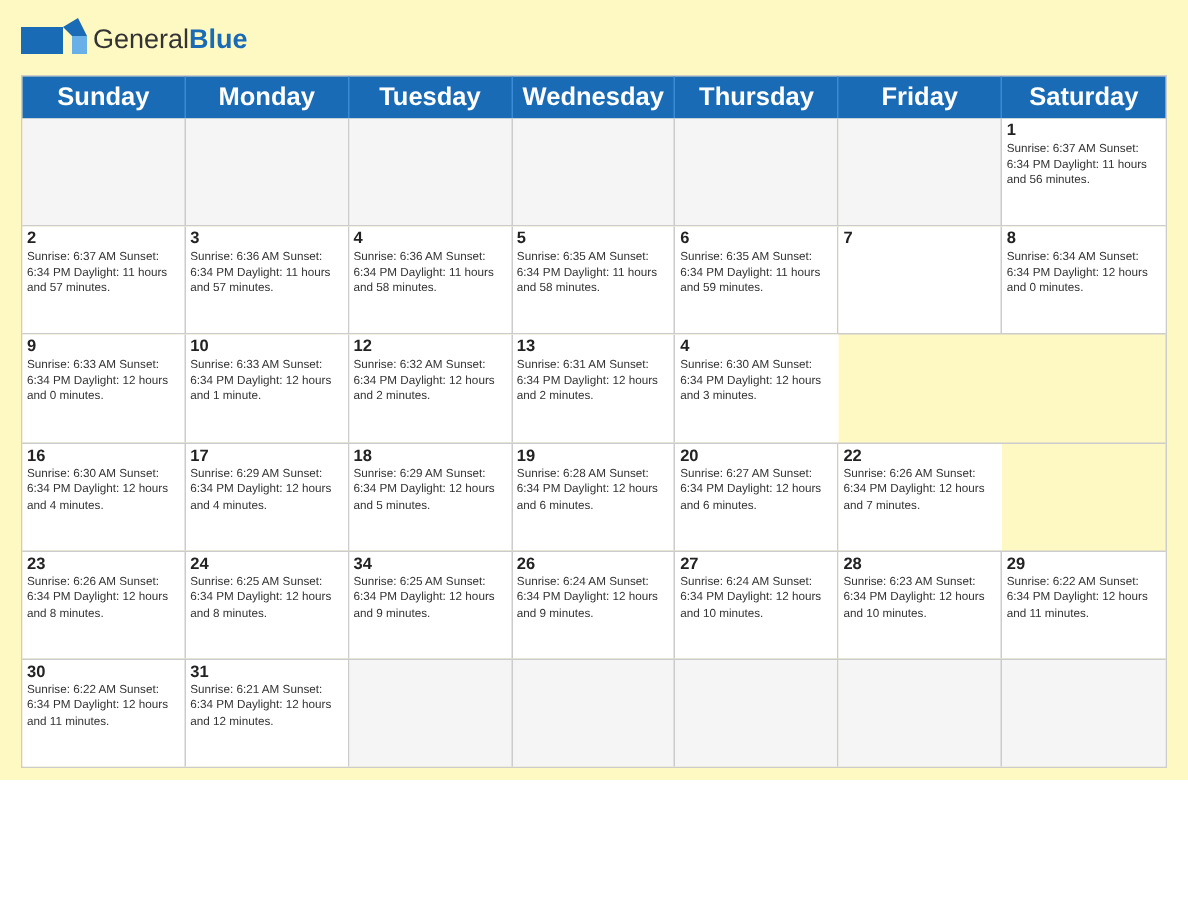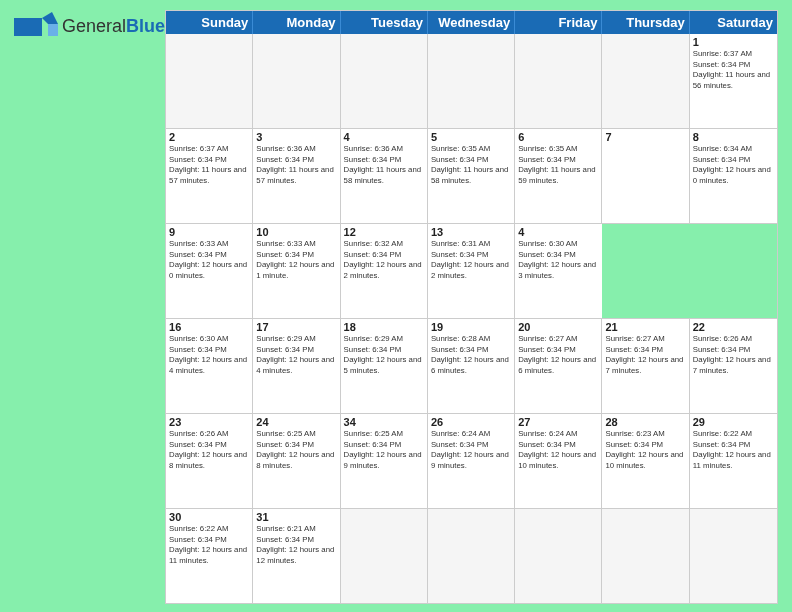--- a/index.html
+++ b/index.html
@@ -5,24 +5,24 @@
     * { box-sizing: border-box; margin: 0; padding: 0; }
     body {
       font-family: Arial, sans-serif;
       background: #fff;
       width: 792px;
       height: 612px;
       overflow: hidden;
     }
     .page {
       width: 792px;
-      height: 612px;
-      background: #86efac;
-      display: flex;
-      flex-direction: row;
+      height: 520px;
+      background: #fef9c3;
+      display: flex;
+      flex-direction: column;
       padding: 10px 14px 8px 14px;
     }
     .header {
       display: flex;
       justify-content: space-between;
       align-items: flex-start;
       margin-bottom: 6px;
     }
     .logo {
       display: flex;
@@ -47,24 +47,24 @@
       flex-direction: column;
       border: 1px solid #ccc;
     }
     .cal-header {
       display: grid;
       grid-template-columns: repeat(7, 1fr);
       background: #1a6bb5;
     }
     .cal-header-cell {
       color: #fff;
-      font-size: 13px;
+      font-size: 17px;
       font-weight: bold;
       padding: 4px 4px;
-      text-align: right;
+      text-align: center;
       border-right: 1px solid #3a8bd5;
     }
     .cal-header-cell:last-child { border-right: none; }
     .cal-body {
       flex: 1;
       display: flex;
       flex-direction: column;
     }
     .cal-row {
       display: grid;
@@ -113,22 +113,22 @@
       <div class="location"></div>
     </div>
   </div>
 
   <div class="calendar">
     <div class="cal-header">
     <div class="cal-header-cell">Sunday</div>
         <div class="cal-header-cell">Monday</div>
         <div class="cal-header-cell">Tuesday</div>
         <div class="cal-header-cell">Wednesday</div>
+        <div class="cal-header-cell">Thursday</div>
         <div class="cal-header-cell">Friday</div>
-        <div class="cal-header-cell">Thursday</div>
         <div class="cal-header-cell">Saturday</div>
       </div>
     <div class="cal-body">
     <div class="cal-row">
           <div class="cal-cell empty"></div>
           <div class="cal-cell empty"></div>
           <div class="cal-cell empty"></div>
           <div class="cal-cell empty"></div>
           <div class="cal-cell empty"></div>
           <div class="cal-cell empty"></div>
@@ -252,27 +252,20 @@
 Sunset: 6:34 PM
 Daylight: 12 hours
 and 6 minutes.</div>
           </div>
           <div class="cal-cell">
             <div class="day-num">20</div>
             <div class="day-info">Sunrise: 6:27 AM
 Sunset: 6:34 PM
 Daylight: 12 hours
 and 6 minutes.</div>
-          </div>
-          <div class="cal-cell">
-            <div class="day-num">21</div>
-            <div class="day-info">Sunrise: 6:27 AM
-Sunset: 6:34 PM
-Daylight: 12 hours
-and 7 minutes.</div>
           </div>
           <div class="cal-cell">
             <div class="day-num">22</div>
             <div class="day-info">Sunrise: 6:26 AM
 Sunset: 6:34 PM
 Daylight: 12 hours
 and 7 minutes.</div>
           </div>
         </div>
         <div class="cal-row">

